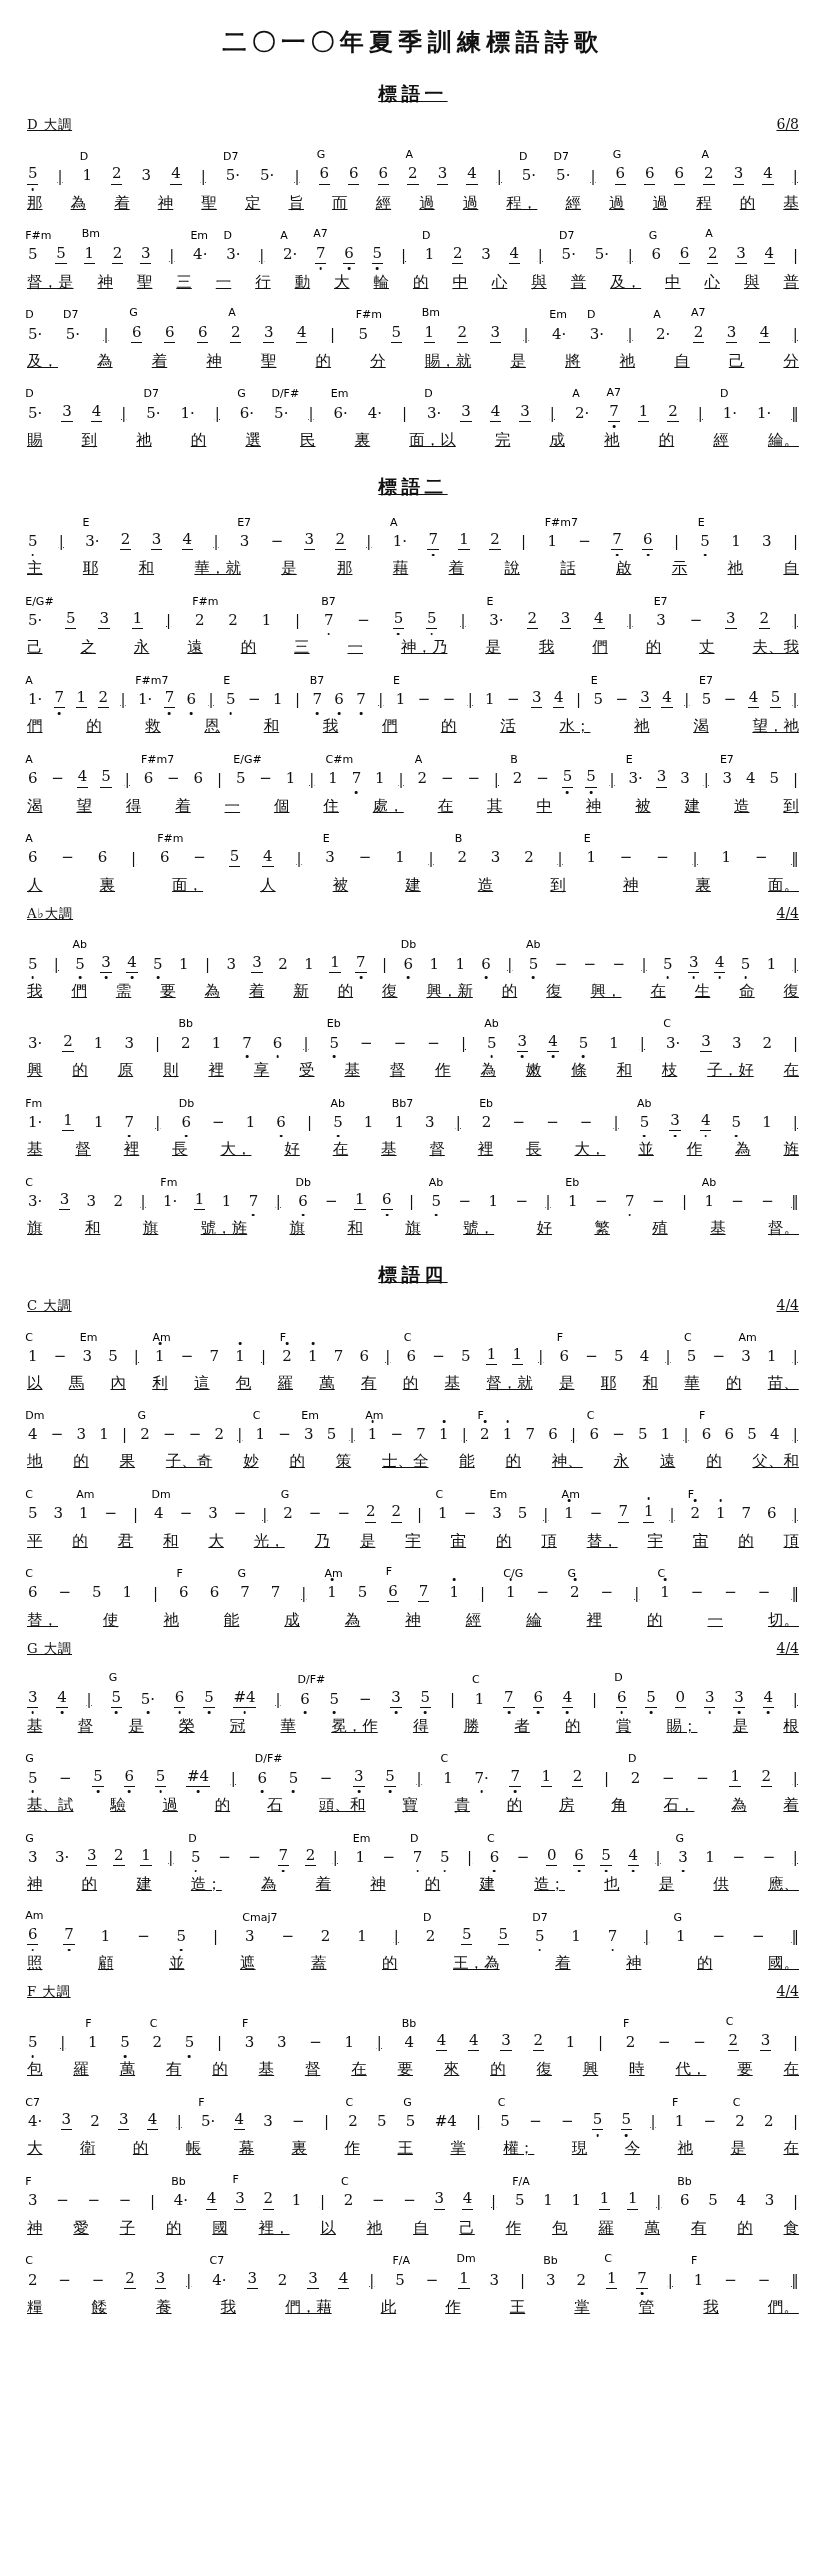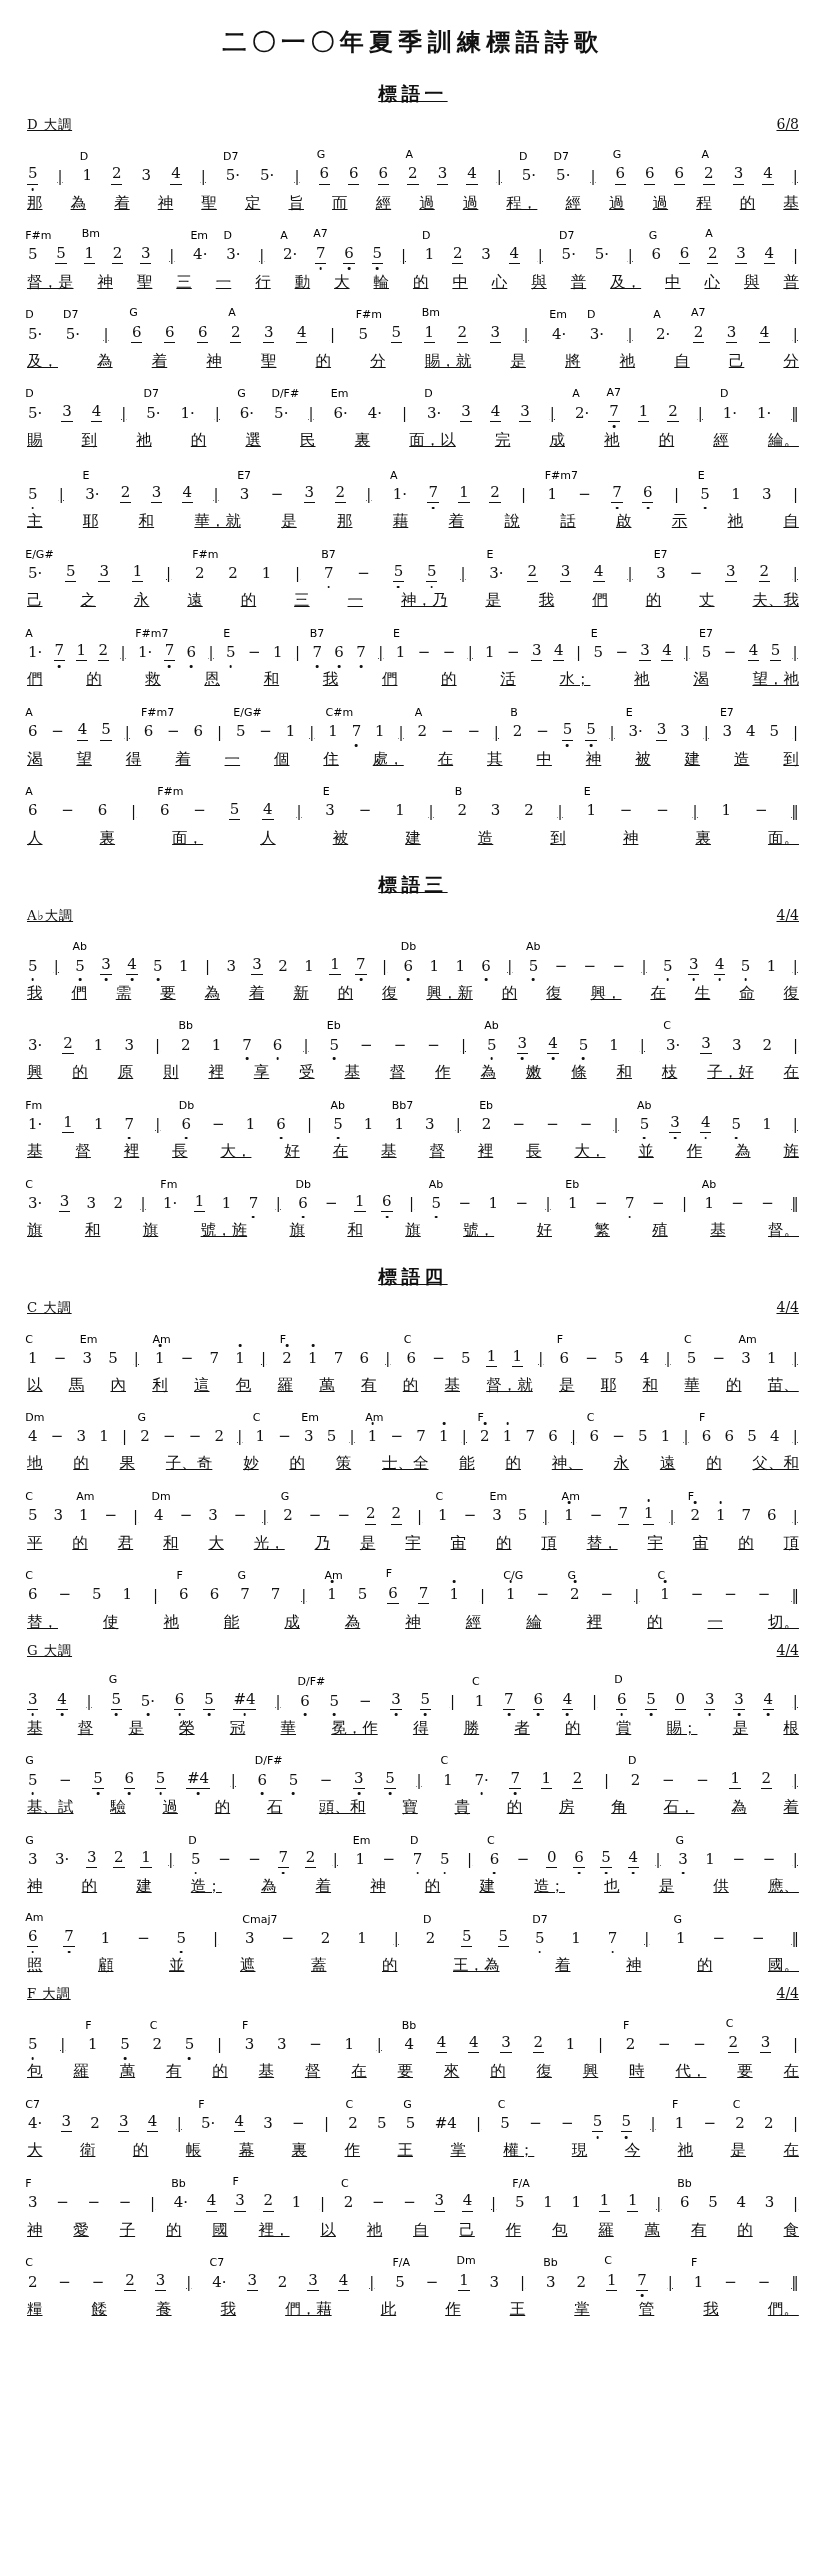--- a/index.html
+++ b/index.html
@@ -258,20 +258,21 @@
               <span class="syl">祂</span>
               <span class="syl">的</span>
               <span class="syl">經</span>
               <span class="syl">綸。</span>
             </div>
   </div>
 </div>
   </section>
 
   <section class="song">
+    <h2 class="song-title">標語二</h2>
     <div class="lines">
   <div class="line">
     <div class="music-row">
               <span class="tk"><span class="n">5</span><span class="oct below"></span></span>
               <span class="bar">|</span>
               <span class="tk"><span class="chord">E</span><span class="n">3·</span></span>
               <span class="tk"><span class="n u">2</span></span>
               <span class="tk"><span class="n u">3</span></span>
               <span class="tk"><span class="n u">4</span></span>
               <span class="bar">|</span>
@@ -509,21 +510,20 @@
               <span class="syl">到</span>
               <span class="syl">神</span>
               <span class="syl">裏</span>
               <span class="syl">面。</span>
             </div>
   </div>
 </div>
   </section>
 
   <section class="song">
-    <h2 class="song-title">標語三</h2>
     <div class="meta">
       <span class="key">A♭大調</span>
       <span class="time">4/4</span>
     </div>
     <div class="lines">
   <div class="line">
     <div class="music-row">
               <span class="tk"><span class="n">5</span><span class="oct below"></span></span>
               <span class="bar">|</span>
               <span class="tk"><span class="chord">Ab</span><span class="n">5</span><span class="oct below"></span></span>

